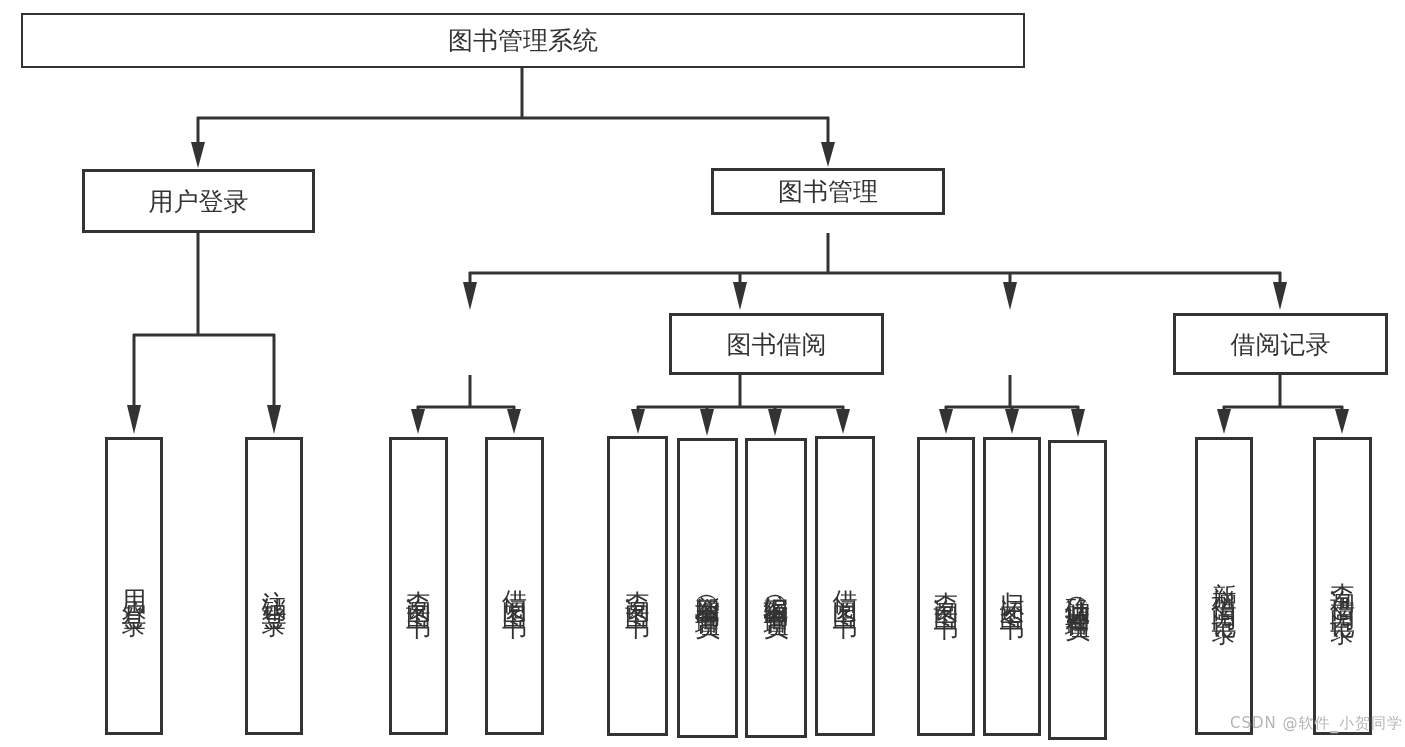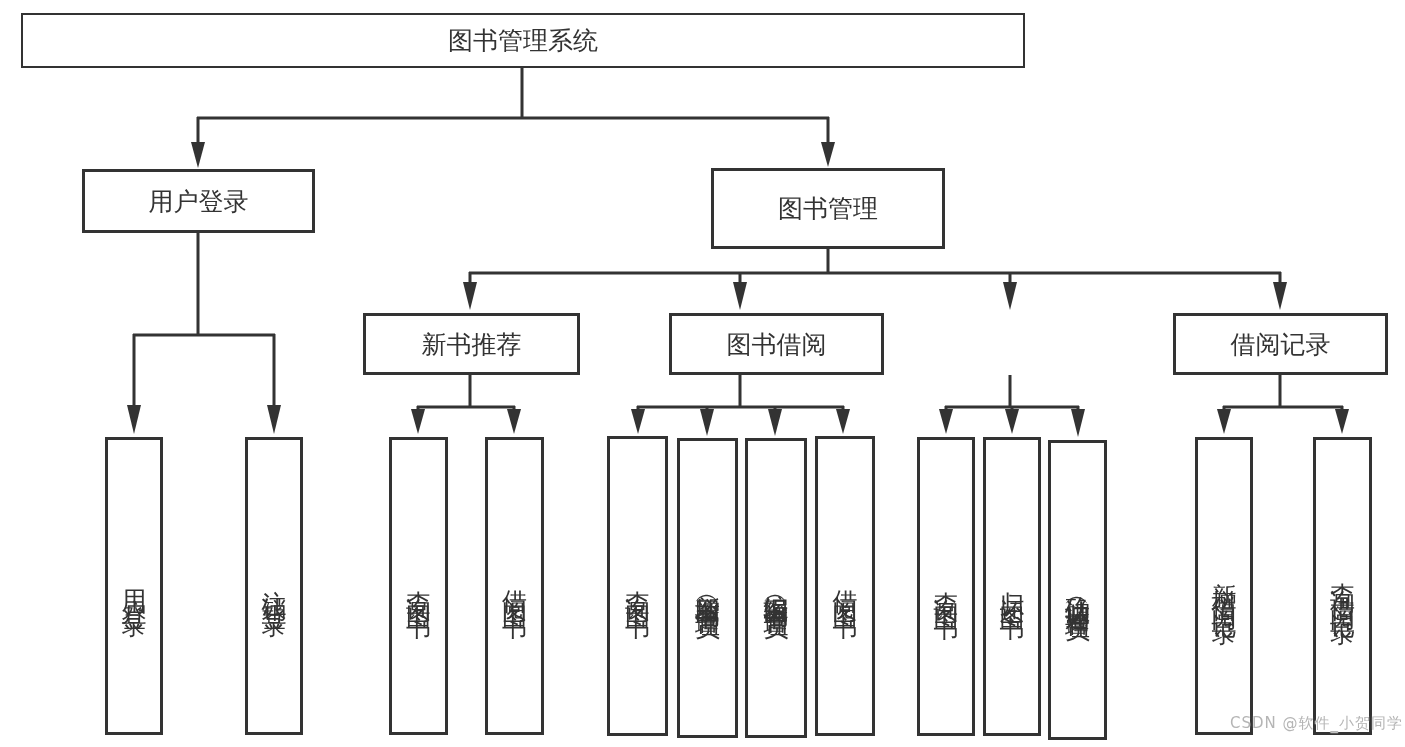--- a/index.html
+++ b/index.html
@@ -96,27 +96,24 @@
     </g>
   </svg>
 
   <div class="node root" style="left:21px; top:13px; width:1004px; height:55px;">
     <span>图书管理系统</span>
   </div>
 
   <div class="node" style="left:82px; top:169px; width:233px; height:64px;">
     <span>用户登录</span>
   </div>
-  <div class="node" style="left:711px; top:168px; width:234px; height:81px;">
+  <div class="node" style="left:711px; top:168px; width:234px; height:47px;">
     <span>图书管理</span>
   </div>
 
-  <div class="node" style="left:363px; top:313px; width:217px; height:62px;">
-    <span>新书推荐</span>
-  </div>
   <div class="node" style="left:633px; top:313px; width:215px; height:62px;margin-left:36px;">
     <span>图书借阅</span>
   </div>
   <div class="node" style="left:1173px; top:313px; width:215px; height:62px;">
     <span>借阅记录</span>
   </div>
 
   <div class="node vnode" style="left:105px; top:437px; width:58px; height:298px;">
     <span class="vtext">用户登录</span>
   </div>

